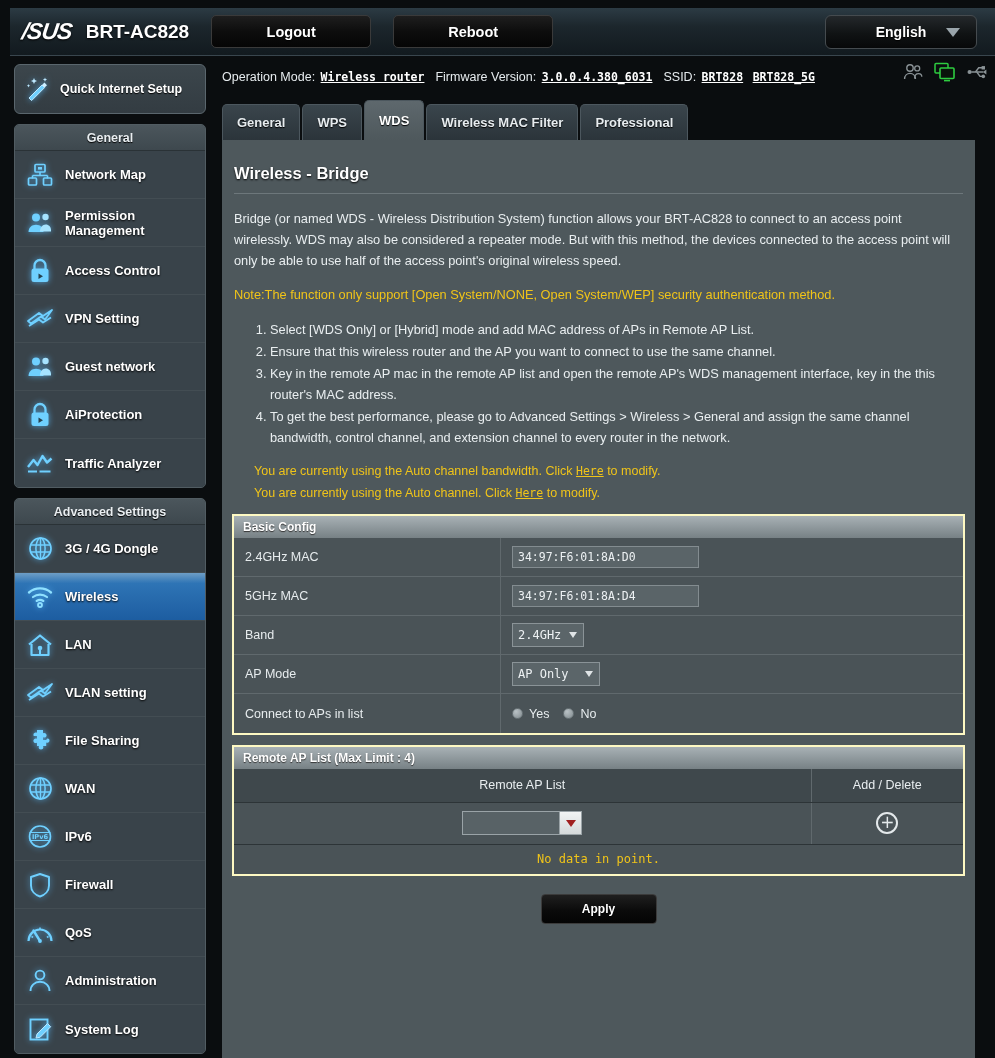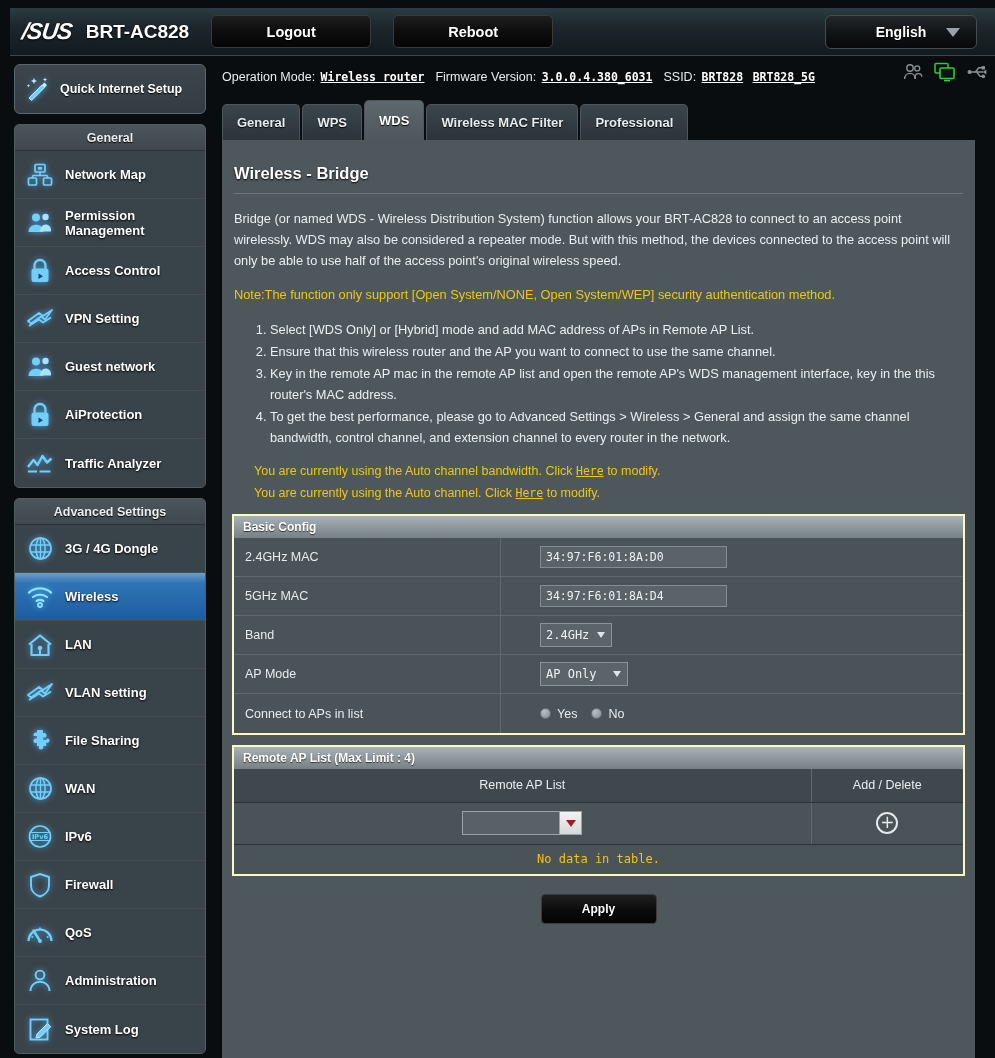--- a/index.html
+++ b/index.html
@@ -251,21 +251,20 @@
     display: flex; align-items: center;
     padding-left: 9px;
     text-shadow: 0 1px 1px #333;
   }
   .frow {
     display: flex;
     min-height: 39px;
     border-bottom: 1px solid #60696d;
     background: #4a5357;
     align-items: center;
-    gap: 28px;
   }
   .frow:last-child { border-bottom: none; }
   .fcell-label {
     width: 267px;
     flex: 0 0 267px;
     color: #e7ecee;
     font-size: 12.5px;
     padding-left: 11px;
     border-right: 1px solid #60696d;
     align-self: stretch;
@@ -769,21 +768,21 @@
                 </span>
             </span>
           </td>
           <td class="ap-col-2">
             <span class="plus-btn">
                 <span>+</span>
               </span>
           </td>
         </tr>
         <tr class="nodata-row">
-          <td colspan="2">No data in table.</td>
+          <td colspan="2">No data in point.</td>
         </tr>
       </tbody>
     </table>
   </div>
 
   <div class="apply-wrap">
     <div class="apply-btn">Apply</div>
   </div>
 
 </div>

